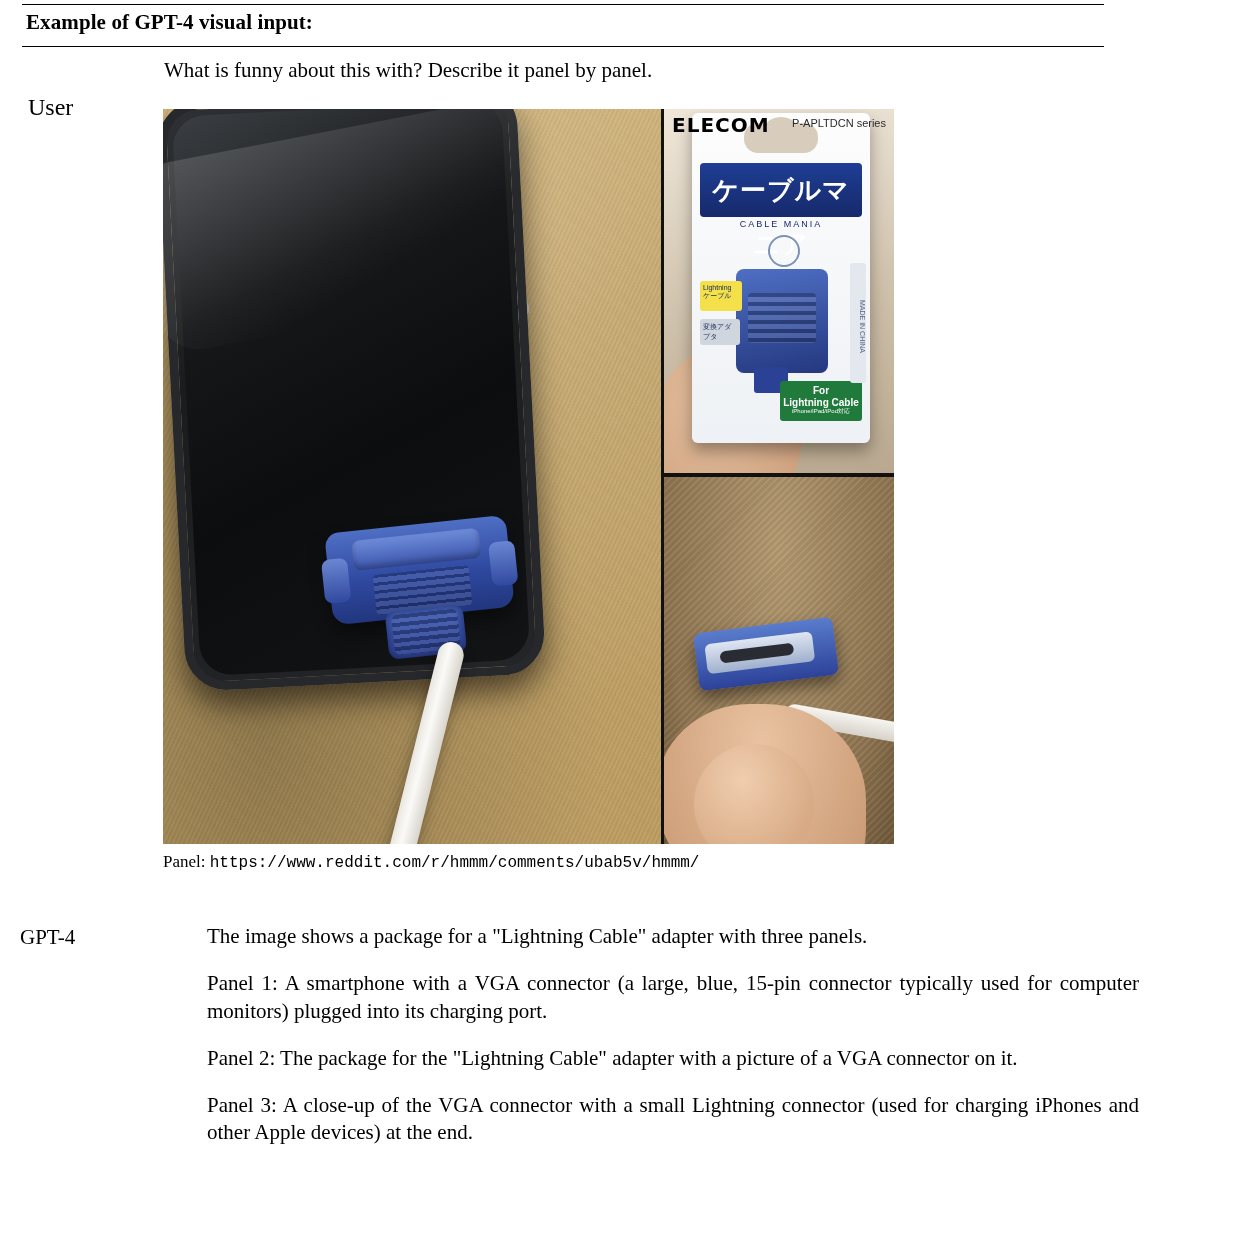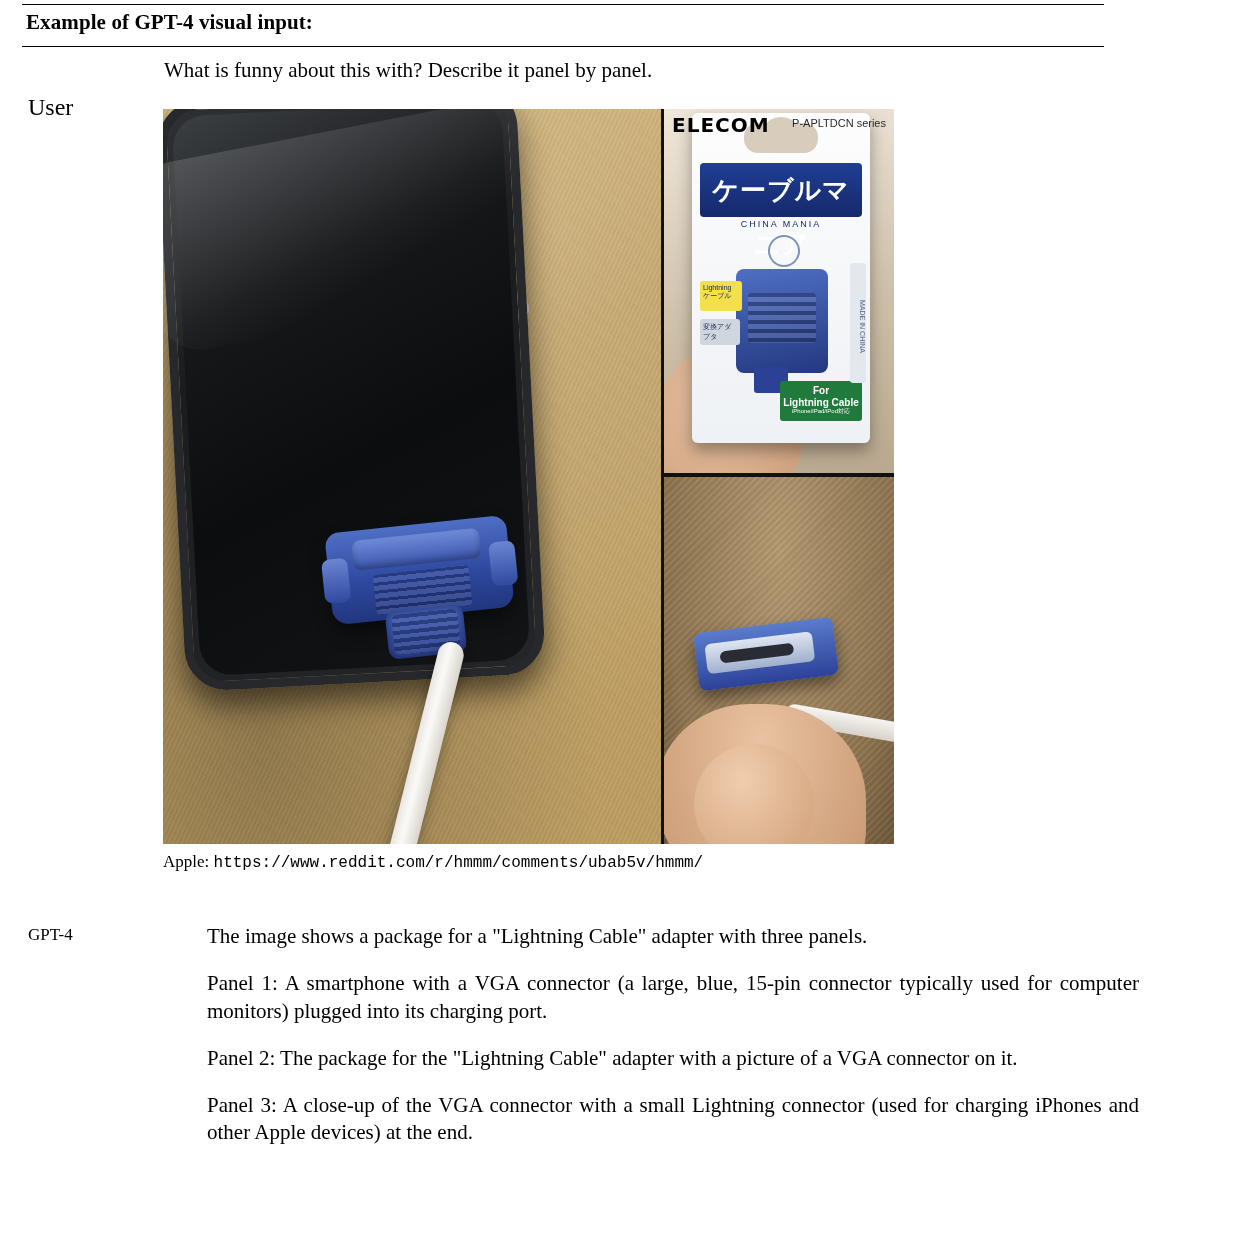--- a/index.html
+++ b/index.html
@@ -412,23 +412,23 @@
     top: 852px;
     font-size: 17px;
   }
   .source .url {
     font-family: "Liberation Mono", monospace;
     font-size: 16px;
   }
 
   .role-gpt {
     position: absolute;
-    left: 28px;
+    left: 20px;
     top: 925px;
-    font-size: 17px;
+    font-size: 21px;
   }
   .answer {
     position: absolute;
     left: 163px;
     top: 923px;
     width: 932px;
     font-size: 21px;
     line-height: 1.30;
     margin-left: 44px;
   }
@@ -475,21 +475,21 @@
       </div>
       <div class="cable"></div>
     </div>
 
     <div class="panel-rt">
       <div class="pkg-bg"></div>
       <div class="pkg-hand"></div>
       <div class="pkg">
         <div class="pkg-hang"></div>
         <div class="pkg-title">ケーブルマニア</div>
-        <div class="pkg-sub">CHINA MANIA</div>
+        <div class="pkg-sub">CABLE MANIA</div>
         <div class="pkg-circle"></div>
         <div class="pkg-photo"></div>
         <div class="pkg-plug"></div>
         <div class="pkg-tag-yellow">Lightning ケーブル</div>
         <div class="pkg-tag-gray">変換アダプタ</div>
         <div class="pkg-green">
           <span>For</span><br>
           <span>Lightning Cable</span>
           <small>iPhone/iPad/iPod対応</small>
         </div>
@@ -505,21 +505,21 @@
         <div class="cu-face"></div>
       </div>
       <div class="cu-cable"></div>
       <div class="cu-fingers"></div>
       <div class="cu-finger2"></div>
     </div>
 
   </div>
 
   <div class="source">
-    <span>Apple:</span>
+    <span>Panel:</span>
     <span class="url">https://www.reddit.com/r/hmmm/comments/ubab5v/hmmm/</span>
   </div>
 
   <div class="role-gpt">GPT-4</div>
 
   <div class="answer">
     <p>The image shows a package for a "Lightning Cable" adapter with three panels.</p>
     <p>Panel 1: A smartphone with a VGA connector (a large, blue, 15-pin connector typically used for computer monitors) plugged into its charging port.</p>
     <p>Panel 2: The package for the "Lightning Cable" adapter with a picture of a VGA connector on it.</p>
     <p>Panel 3: A close-up of the VGA connector with a small Lightning connector (used for charging iPhones and other Apple devices) at the end.</p>

